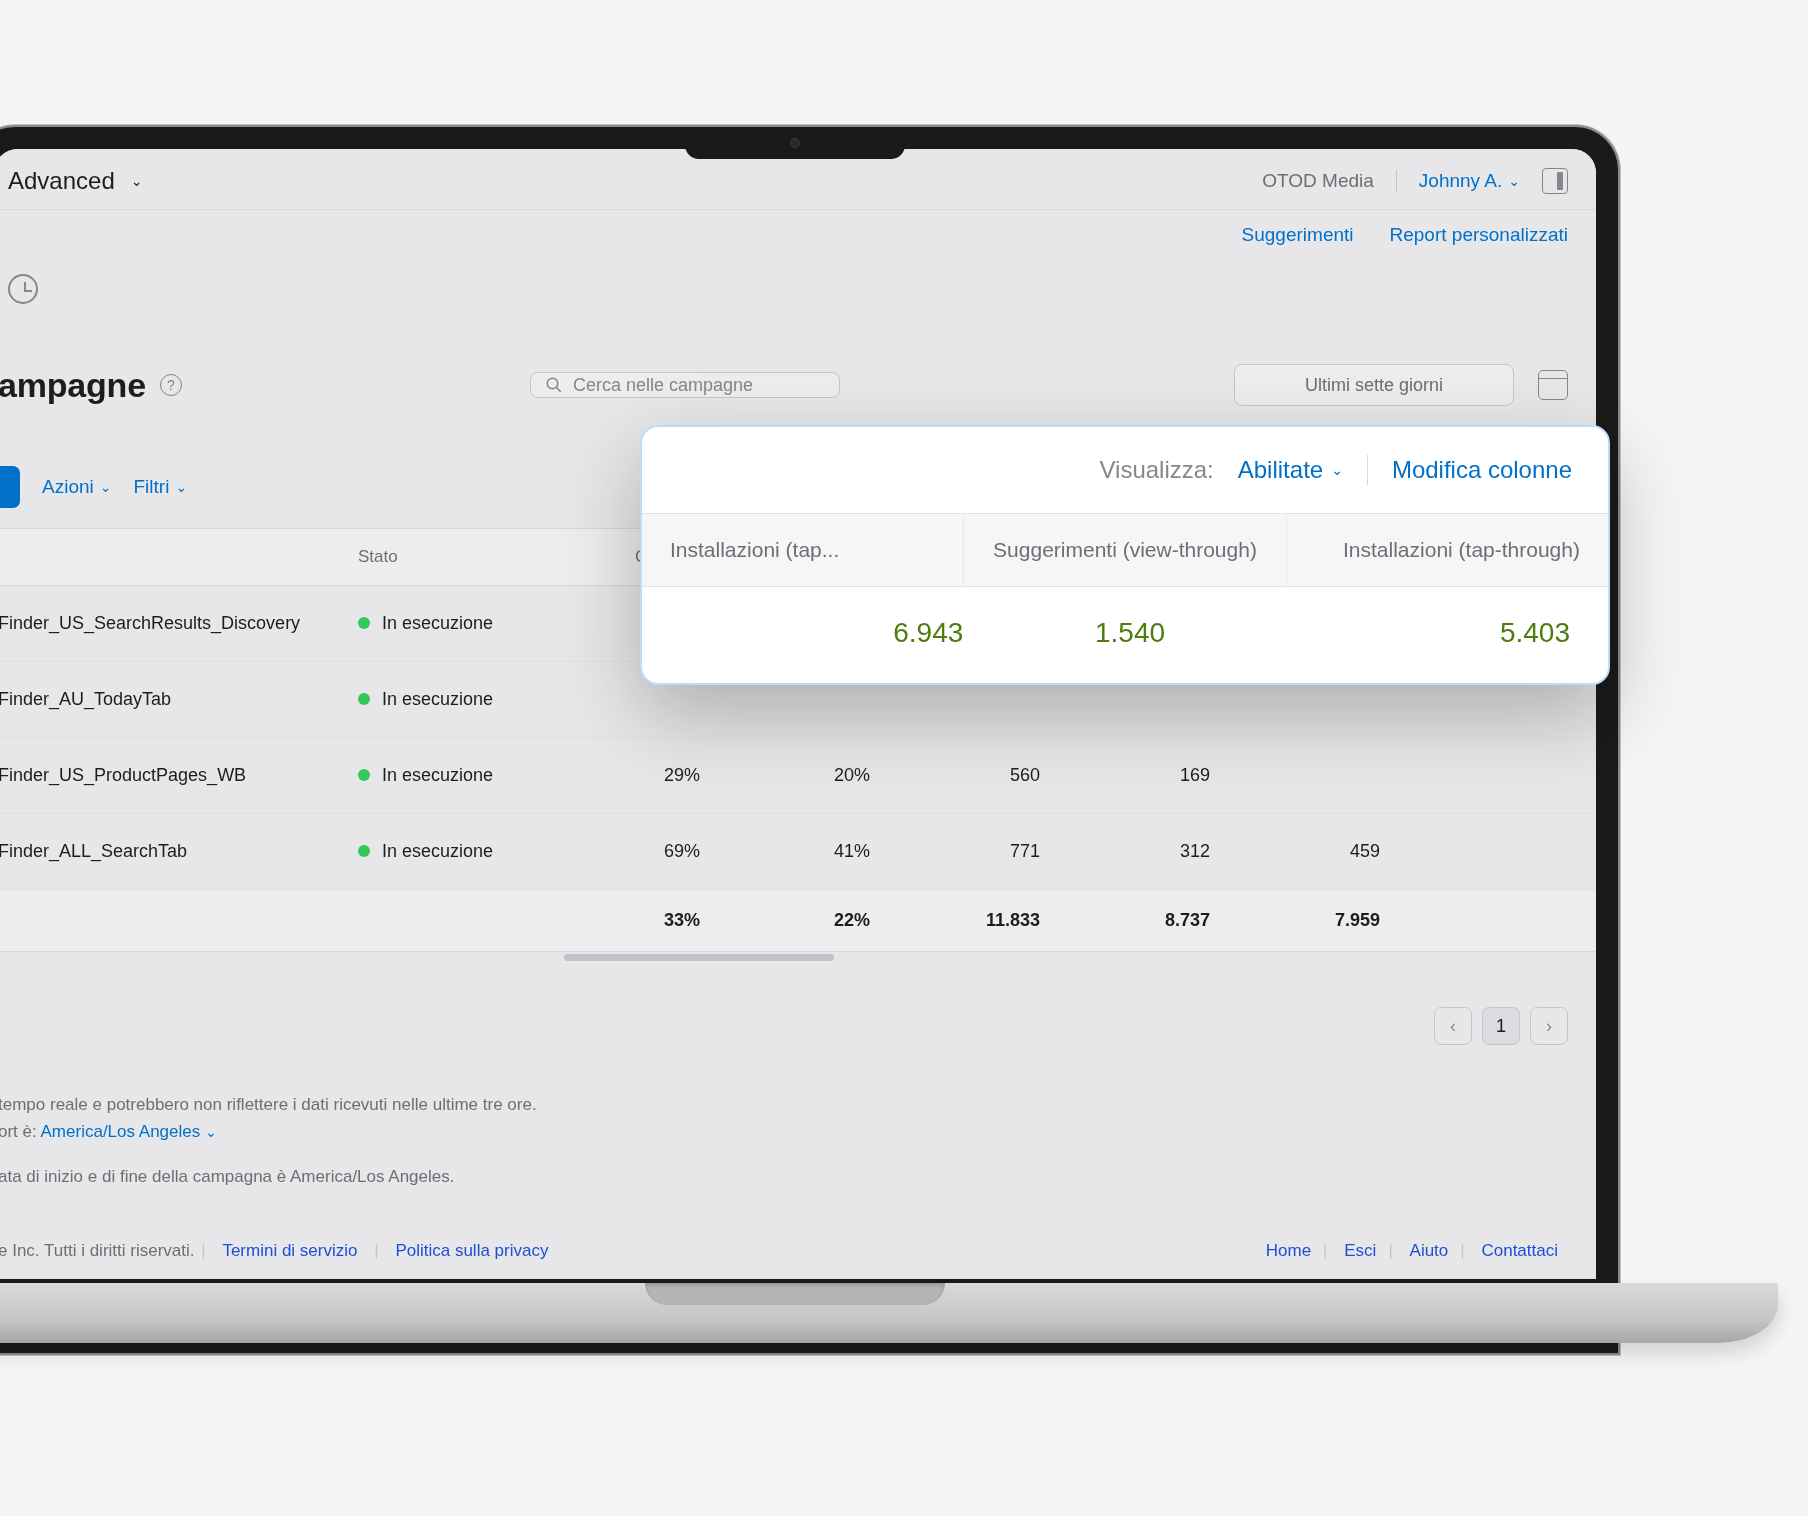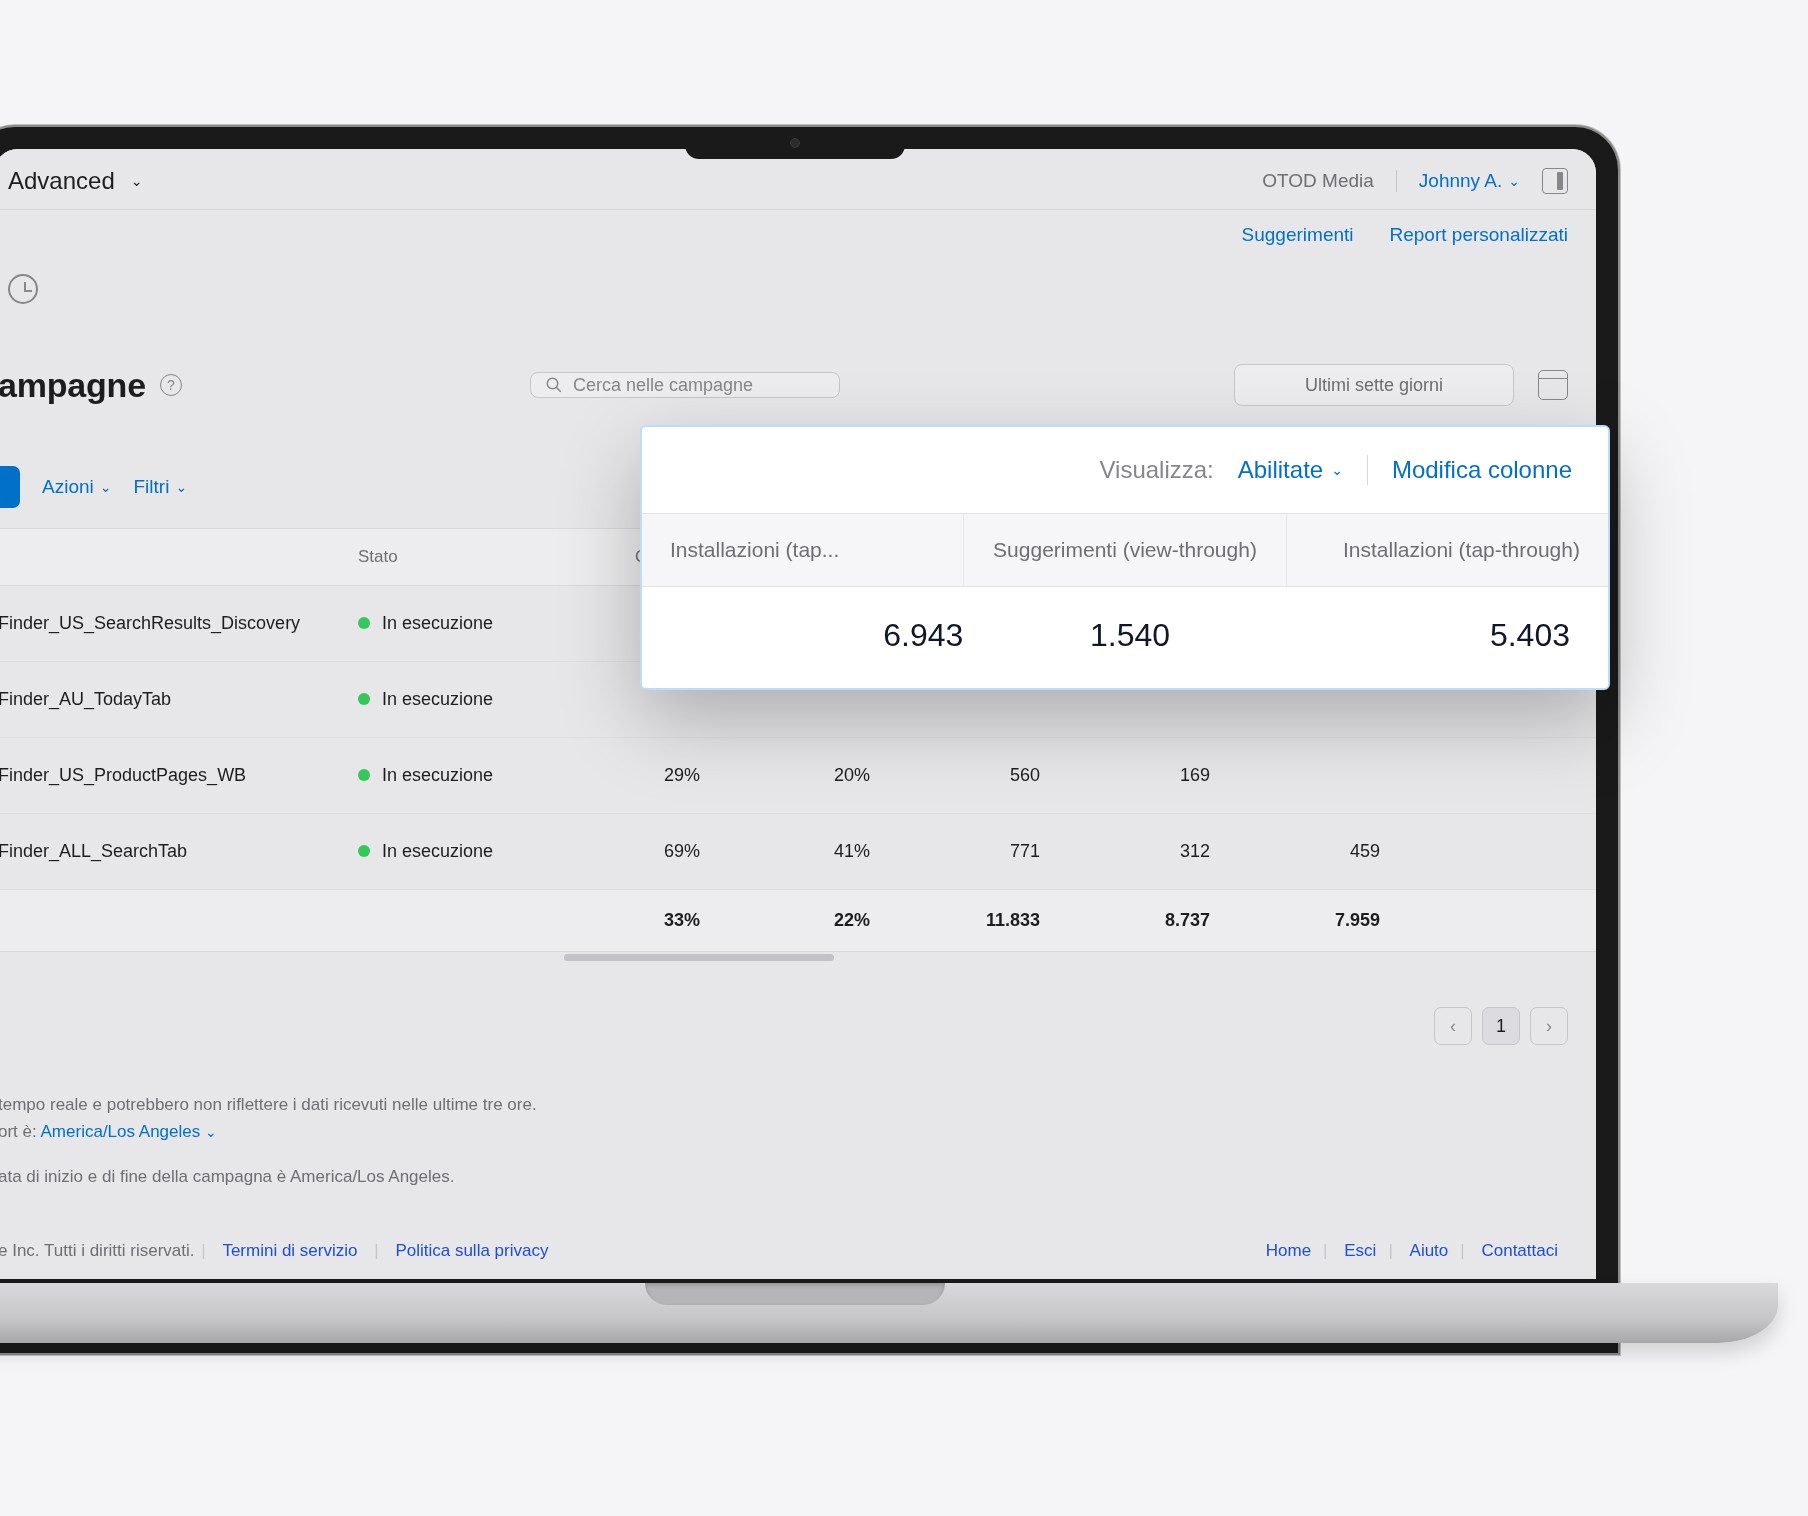--- a/index.html
+++ b/index.html
@@ -200,21 +200,21 @@
   .footer a { color:#1d4ed8;text-decoration:none;margin:0 10px; }
   .foot-sep{color:#c6c6c9;margin:0 2px;}
 
   
   .popover {
     position:absolute;
     left:640px; top:425px;
     width:970px;
     background:#fff;
     border:2px solid #bcdcff;
-    border-radius:6px;
+    border-radius:18px;
     box-shadow: 0 30px 80px rgba(0,0,0,0.25);
     z-index:50;
     overflow:hidden;
   }
   .pop-header {
     display:flex;justify-content:flex-end;align-items:center;gap:24px;
     padding:28px 36px;font-size:24px;
   }
   .pop-label { color:#86868b; }
   .pop-select { color:#0070c9;display:flex;align-items:center;gap:8px;cursor:pointer; }
@@ -227,21 +227,21 @@
     border-top:1px solid #e2e2e6;border-bottom:1px solid #e2e2e6;
   }
   .pop-col {
     flex:1;padding:24px 28px;font-size:21px;color:#6e6e73;text-align:left;
     border-right:1px solid #e8e8ec;
     white-space:nowrap;overflow:hidden;text-overflow:ellipsis;
   }
   .pop-col:last-child{border-right:none;text-align:right;}
   .pop-col.mid{text-align:center;}
   .pop-values {
-    display:flex;padding:30px 28px 34px 28px;font-size:32px;color:#0f172a;
+    display:flex;padding:30px 28px 34px 28px;font-size:28px;color:#4d7c0f;
   }
   .pop-val { flex:1;text-align:right;padding-right:20px; }
   .pop-val.center{text-align:center;padding-right:0;}
   .pop-val.right{text-align:right;padding-right:10px;}
 
   svg { display:block; }
 </style>
 </head>
 <body>
 

